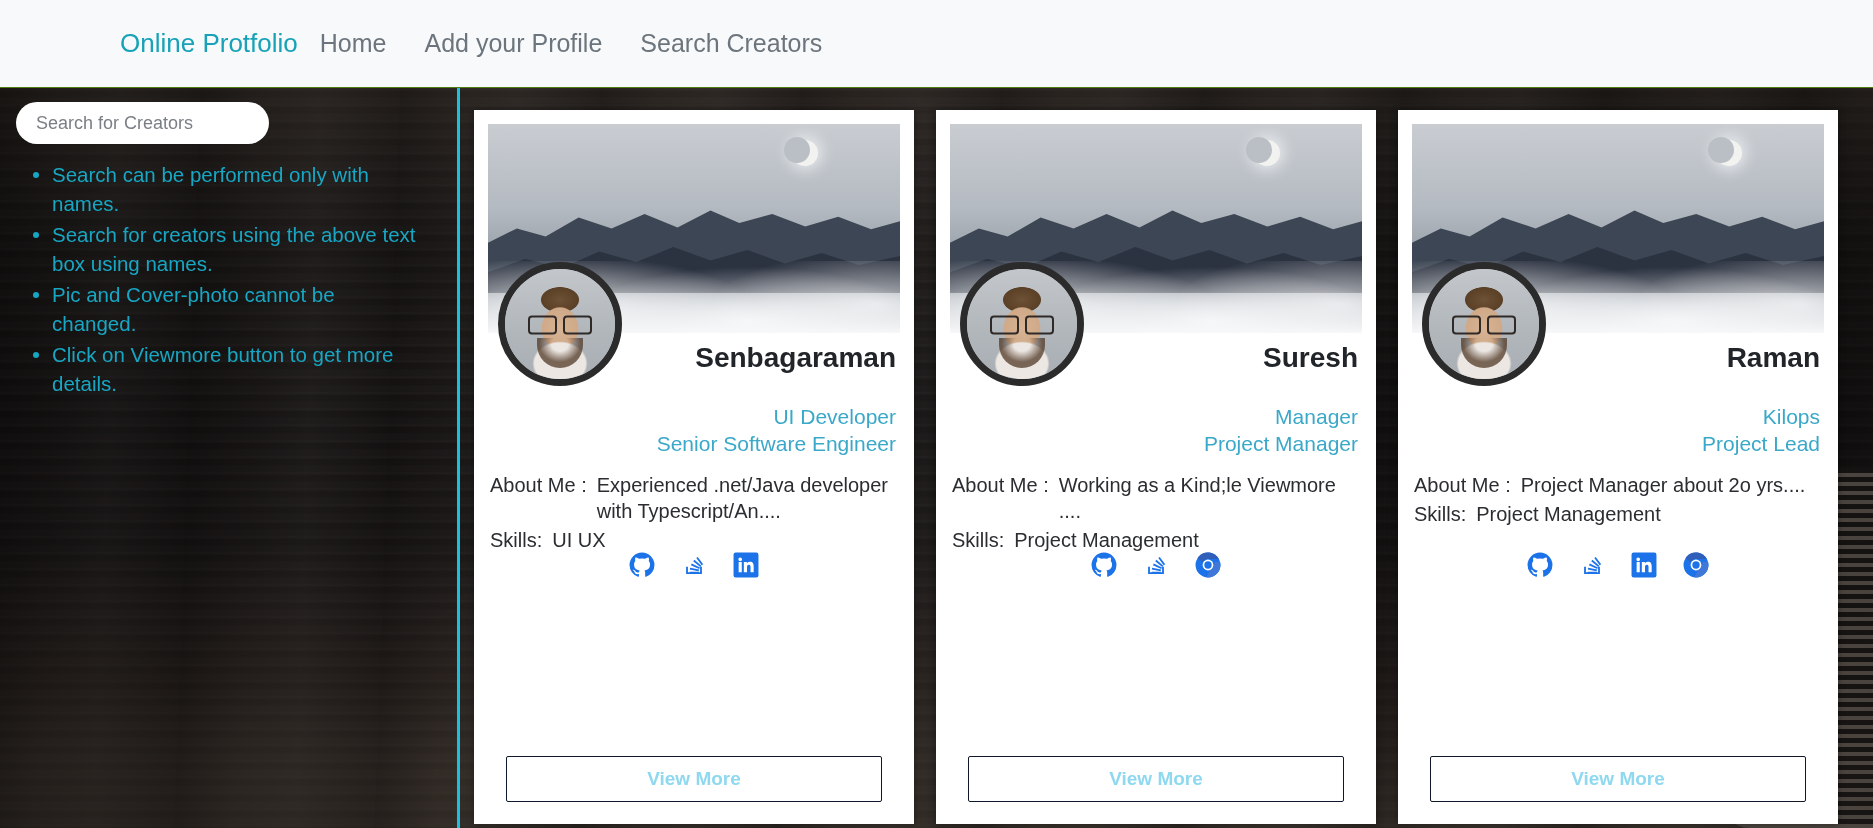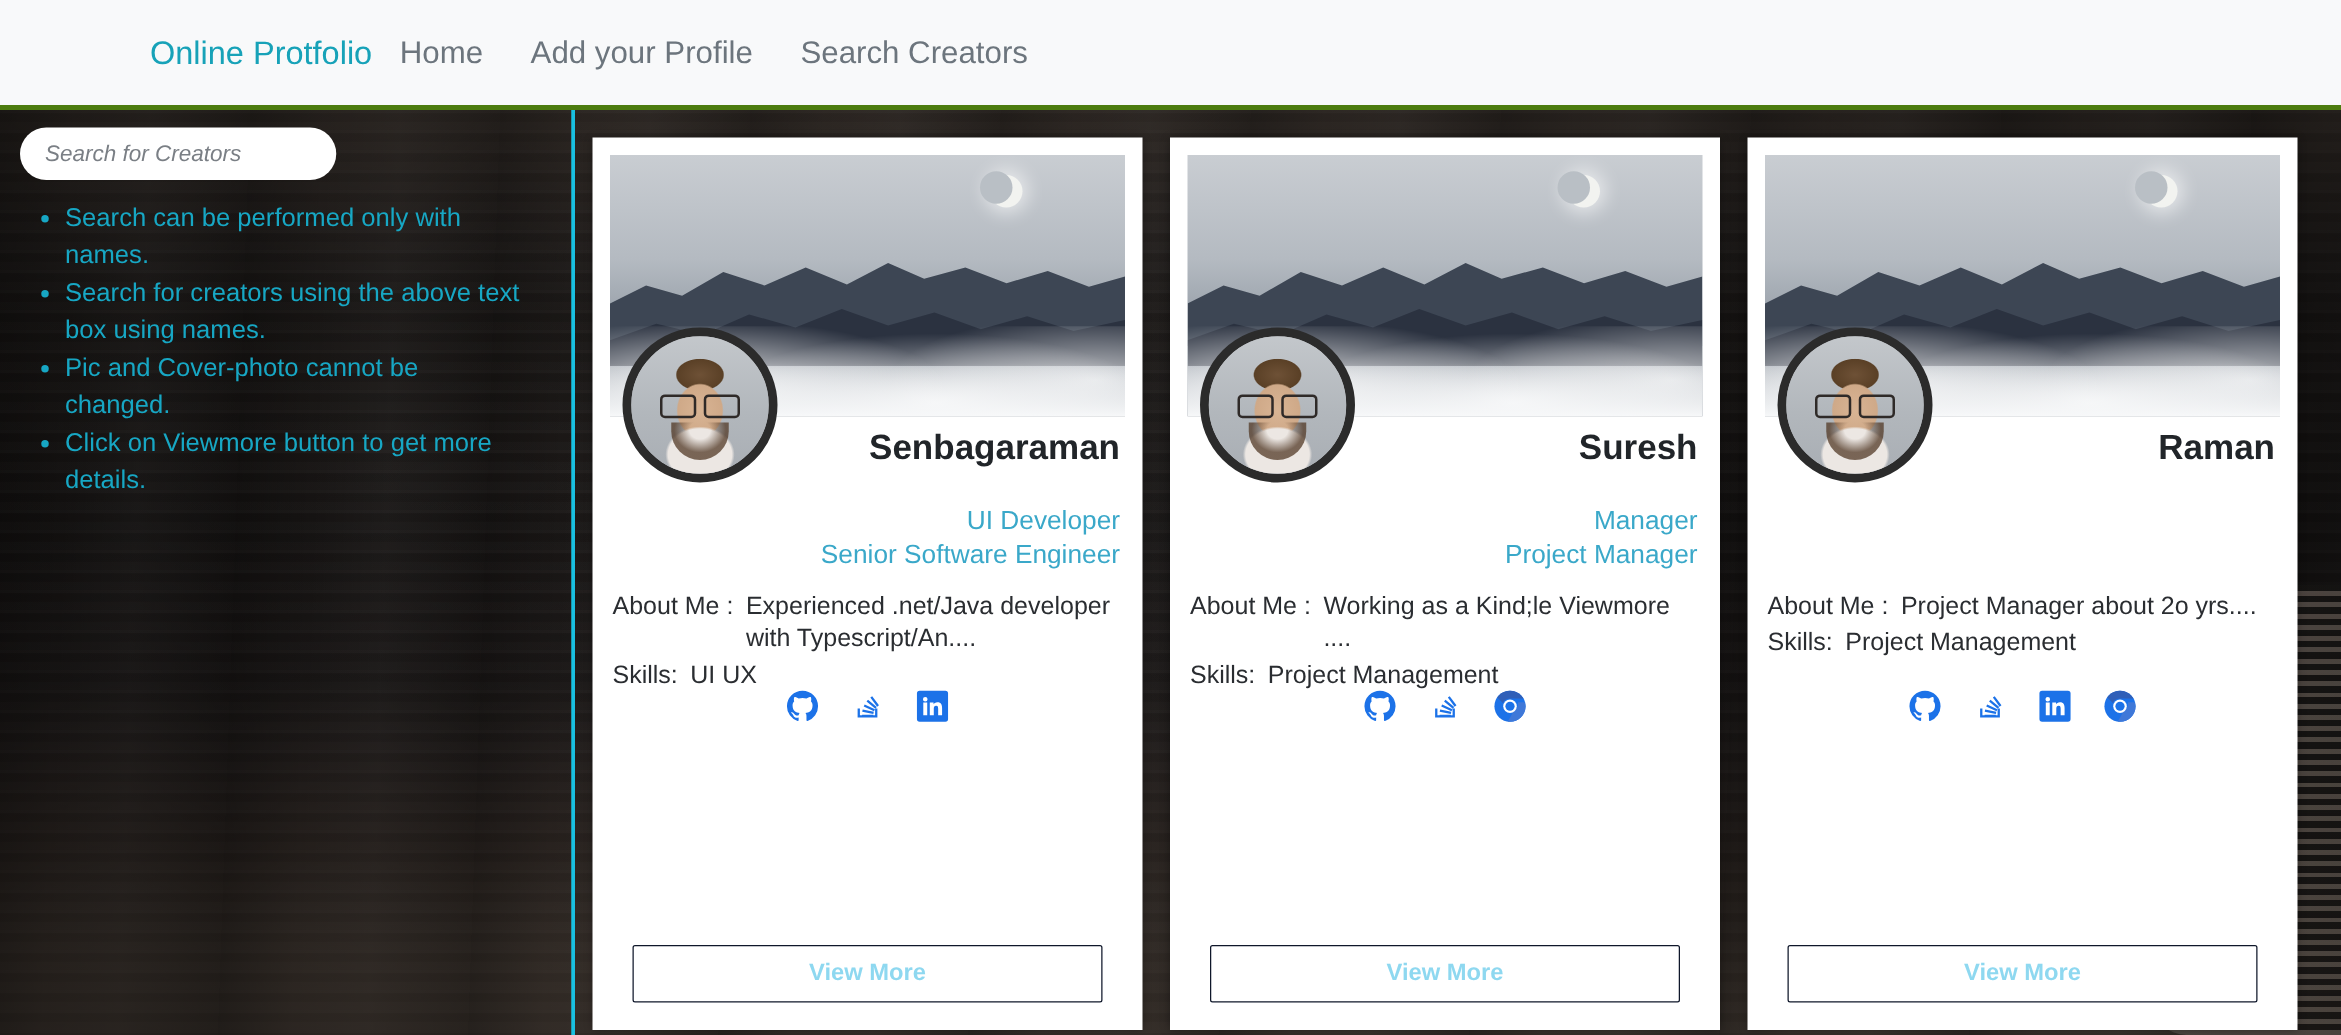--- a/index.html
+++ b/index.html
@@ -10,21 +10,21 @@
     background: #1b1714;
   }
 
   
   .navbar {
     position: absolute; top: 0; left: 0;
     width: 1873px; height: 88px;
     background: #f8f9fa;
     display: flex; align-items: center;
     padding-left: 120px;
-    border-bottom: 4px solid #4d7c0f;
+    border-bottom: 1px solid #4d7c0f;
     z-index: 20;
   }
   .nav-brand {
     color: #17a2b8;
     font-size: 26px;
     margin-right: 22px;
     cursor: pointer;
     white-space: nowrap;
   }
   .nav-link {
@@ -97,21 +97,20 @@
     position: absolute; left: 16px; top: 14px;
     width: 253px; height: 42px;
     background: #ffffff;
     border: none;
     border-radius: 21px;
     padding: 0 20px;
     font-size: 18px;
     color: #495057;
     font-family: "Liberation Sans", sans-serif;
     outline: none;
-    font-style: italic;
   }
   .search-box::placeholder { color: #7a7f85; }
 
   .tips {
     position: absolute; left: 30px; top: 72px;
     width: 390px;
     list-style: none;
   }
   .tips li {
     position: relative;
@@ -435,20 +434,24 @@
         <div class="ridge-near"></div>
         <div class="fog1"></div>
         <div class="fog2"></div>
       </div>
       <div class="avatar">
         <div class="face"></div>
         <div class="glasses"></div>
         <div class="beard"></div>
       </div>
       <div class="card-name">Raman</div>
+      <div class="role-block">
+        <div class="role-1">Kilops</div>
+        <div class="role-2">Project Lead</div>
+      </div>
       <div class="detail-block">
         <div class="detail-row">
           <span class="detail-label">About Me :</span>
           <span class="detail-value">Project Manager about 2o yrs....</span>
         </div>
         <div class="detail-row">
           <span class="detail-label">Skills:</span>
           <span class="detail-value">Project Management</span>
         </div>
       </div>

